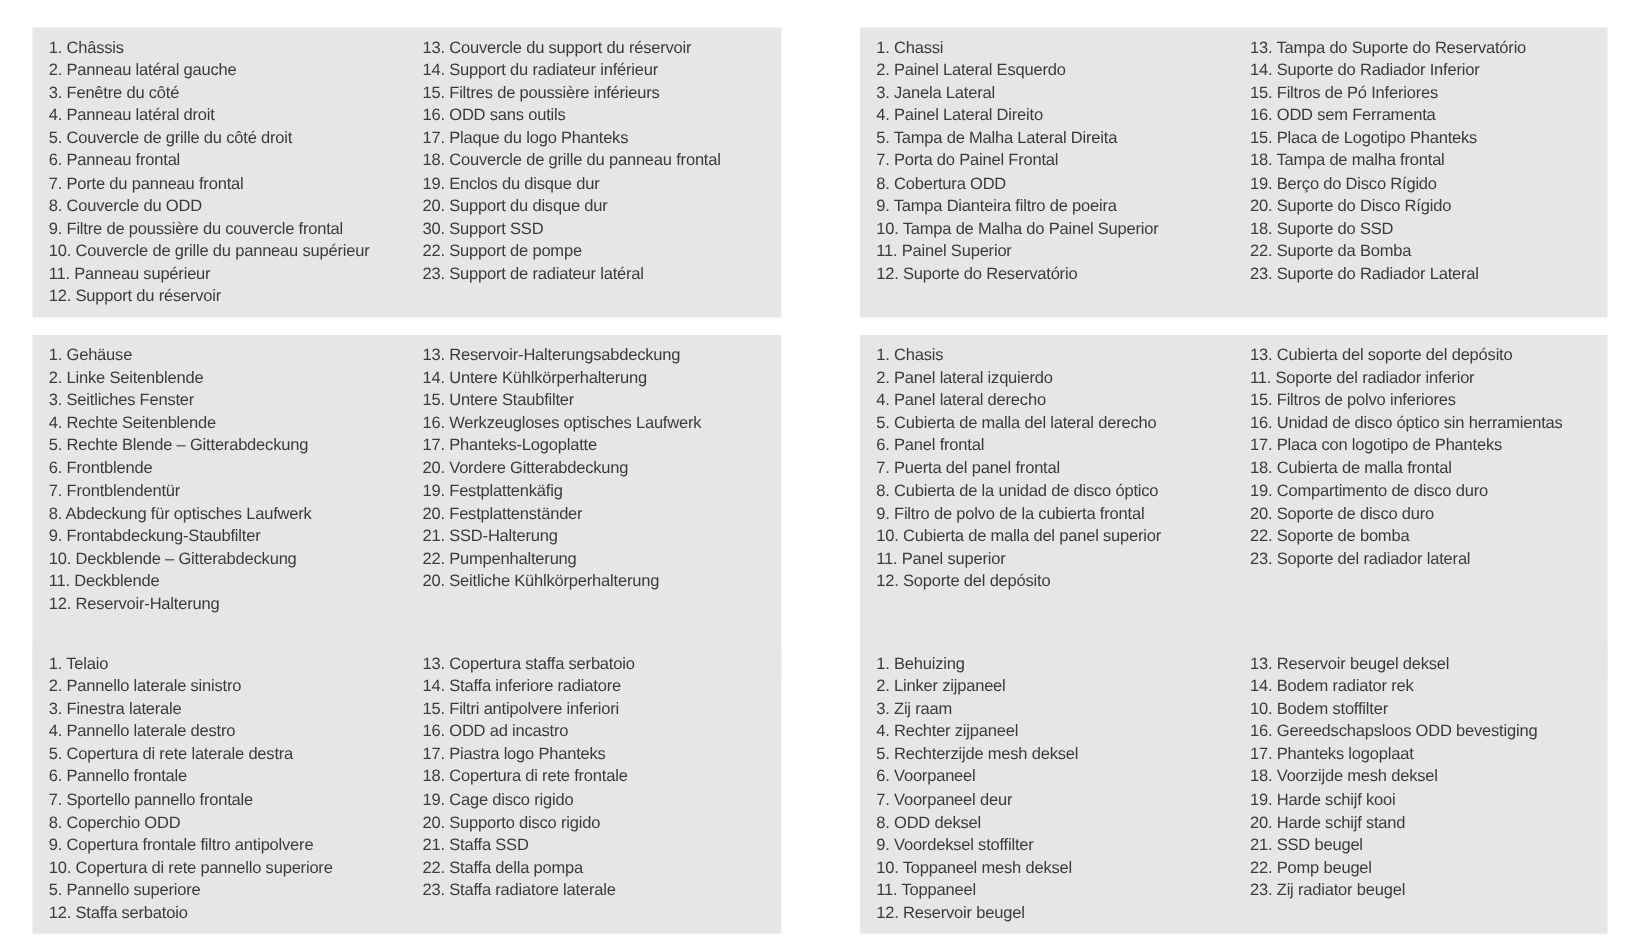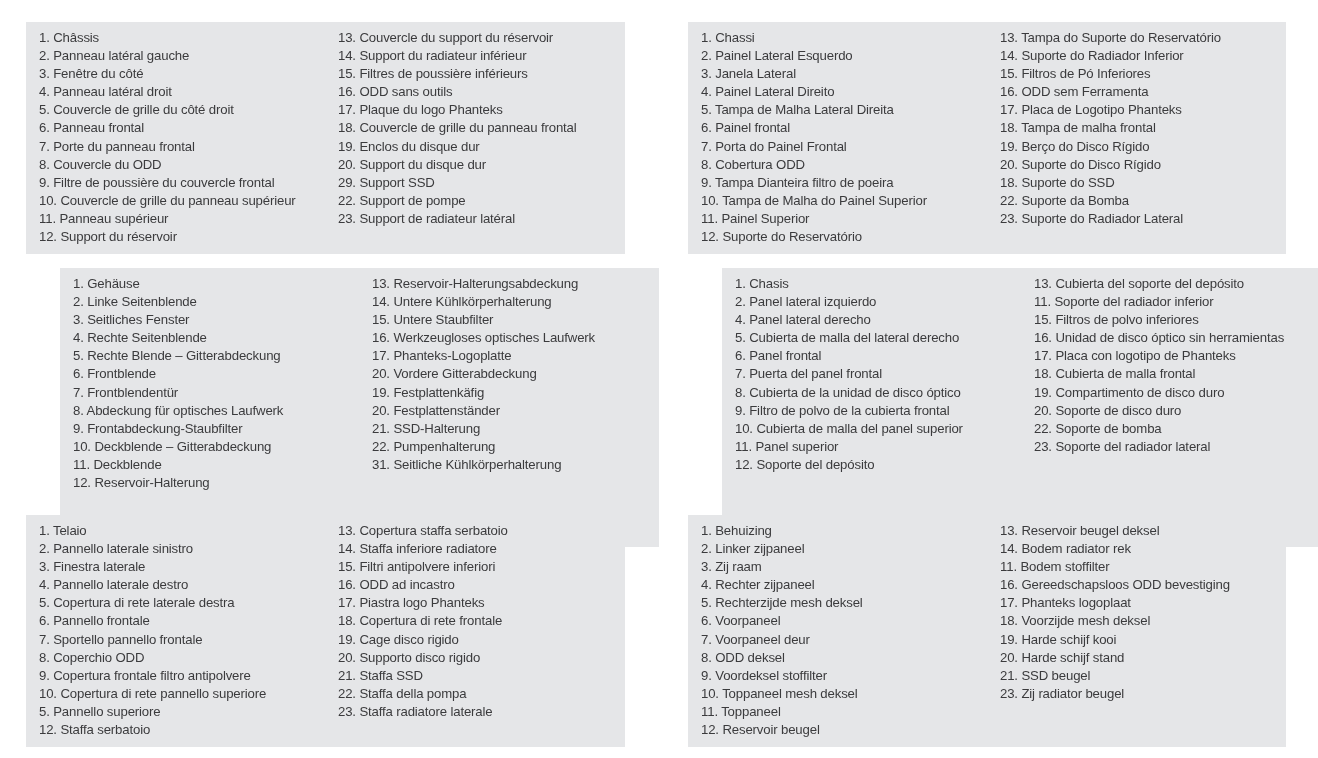--- a/index.html
+++ b/index.html
@@ -19,21 +19,21 @@
     position:absolute;
     background:var(--panel-bg);
     box-sizing:border-box;
     padding:7px 4px 0 13px;
     display:flex;
     align-items:flex-start;
   }
   .panel.col-left{left:26px;width:599px;}
   .panel.col-right{left:688px;width:598px;}
   .panel.row-1{top:22px;height:232px;}
-  .panel.row-2{top:268px;height:279px;margin-left:34px;}
+  .panel.row-2{top:268px;height:279px;}
   .panel.row-3{top:515px;height:232px;}
   ul.parts-col{
     list-style:none;margin:0;padding:0;
   }
   ul.parts-col.first{flex:0 0 299px;}
   ul.parts-col.second{flex:1 1 auto;min-width:0;}
   ul.parts-col li{
     font-size:13.2px;
     line-height:18.1px;
     letter-spacing:-0.15px;
@@ -63,47 +63,46 @@
       </ul>
     <ul class="parts-col second">
         <li>13. Couvercle du support du réservoir</li>
         <li>14. Support du radiateur inférieur</li>
         <li>15. Filtres de poussière inférieurs</li>
         <li>16. ODD sans outils</li>
         <li>17. Plaque du logo Phanteks</li>
         <li>18. Couvercle de grille du panneau frontal</li>
         <li>19. Enclos du disque dur</li>
         <li>20. Support du disque dur</li>
-        <li>29. Support SSD</li>
+        <li>30. Support SSD</li>
         <li>22. Support de pompe</li>
         <li>23. Support de radiateur latéral</li>
       </ul>
   </section>
 
   <section class="panel col-right row-1">
     <ul class="parts-col first">
         <li>1. Chassi</li>
         <li>2. Painel Lateral Esquerdo</li>
         <li>3. Janela Lateral</li>
         <li>4. Painel Lateral Direito</li>
         <li>5. Tampa de Malha Lateral Direita</li>
-        <li>6. Painel frontal</li>
         <li>7. Porta do Painel Frontal</li>
         <li>8. Cobertura ODD</li>
         <li>9. Tampa Dianteira filtro de poeira</li>
         <li>10. Tampa de Malha do Painel Superior</li>
         <li>11. Painel Superior</li>
         <li>12. Suporte do Reservatório</li>
       </ul>
     <ul class="parts-col second">
         <li>13. Tampa do Suporte do Reservatório</li>
         <li>14. Suporte do Radiador Inferior</li>
         <li>15. Filtros de Pó Inferiores</li>
         <li>16. ODD sem Ferramenta</li>
-        <li>17. Placa de Logotipo Phanteks</li>
+        <li>15. Placa de Logotipo Phanteks</li>
         <li>18. Tampa de malha frontal</li>
         <li>19. Berço do Disco Rígido</li>
         <li>20. Suporte do Disco Rígido</li>
         <li>18. Suporte do SSD</li>
         <li>22. Suporte da Bomba</li>
         <li>23. Suporte do Radiador Lateral</li>
       </ul>
   </section>
 
   <section class="panel col-left row-2">
@@ -125,21 +124,21 @@
         <li>13. Reservoir-Halterungsabdeckung</li>
         <li>14. Untere Kühlkörperhalterung</li>
         <li>15. Untere Staubfilter</li>
         <li>16. Werkzeugloses optisches Laufwerk</li>
         <li>17. Phanteks-Logoplatte</li>
         <li>20. Vordere Gitterabdeckung</li>
         <li>19. Festplattenkäfig</li>
         <li>20. Festplattenständer</li>
         <li>21. SSD-Halterung</li>
         <li>22. Pumpenhalterung</li>
-        <li>31. Seitliche Kühlkörperhalterung</li>
+        <li>20. Seitliche Kühlkörperhalterung</li>
       </ul>
   </section>
 
   <section class="panel col-right row-2">
     <ul class="parts-col first">
         <li>1. Chasis</li>
         <li>2. Panel lateral izquierdo</li>
         <li>4. Panel lateral derecho</li>
         <li>5. Cubierta de malla del lateral derecho</li>
         <li>6. Panel frontal</li>
@@ -205,24 +204,25 @@
         <li>7. Voorpaneel deur</li>
         <li>8. ODD deksel</li>
         <li>9. Voordeksel stoffilter</li>
         <li>10. Toppaneel mesh deksel</li>
         <li>11. Toppaneel</li>
         <li>12. Reservoir beugel</li>
       </ul>
     <ul class="parts-col second">
         <li>13. Reservoir beugel deksel</li>
         <li>14. Bodem radiator rek</li>
-        <li>11. Bodem stoffilter</li>
+        <li>10. Bodem stoffilter</li>
         <li>16. Gereedschapsloos ODD bevestiging</li>
         <li>17. Phanteks logoplaat</li>
         <li>18. Voorzijde mesh deksel</li>
         <li>19. Harde schijf kooi</li>
         <li>20. Harde schijf stand</li>
         <li>21. SSD beugel</li>
+        <li>22. Pomp beugel</li>
         <li>23. Zij radiator beugel</li>
       </ul>
   </section>
 
 </div>
 
 </body></html>

